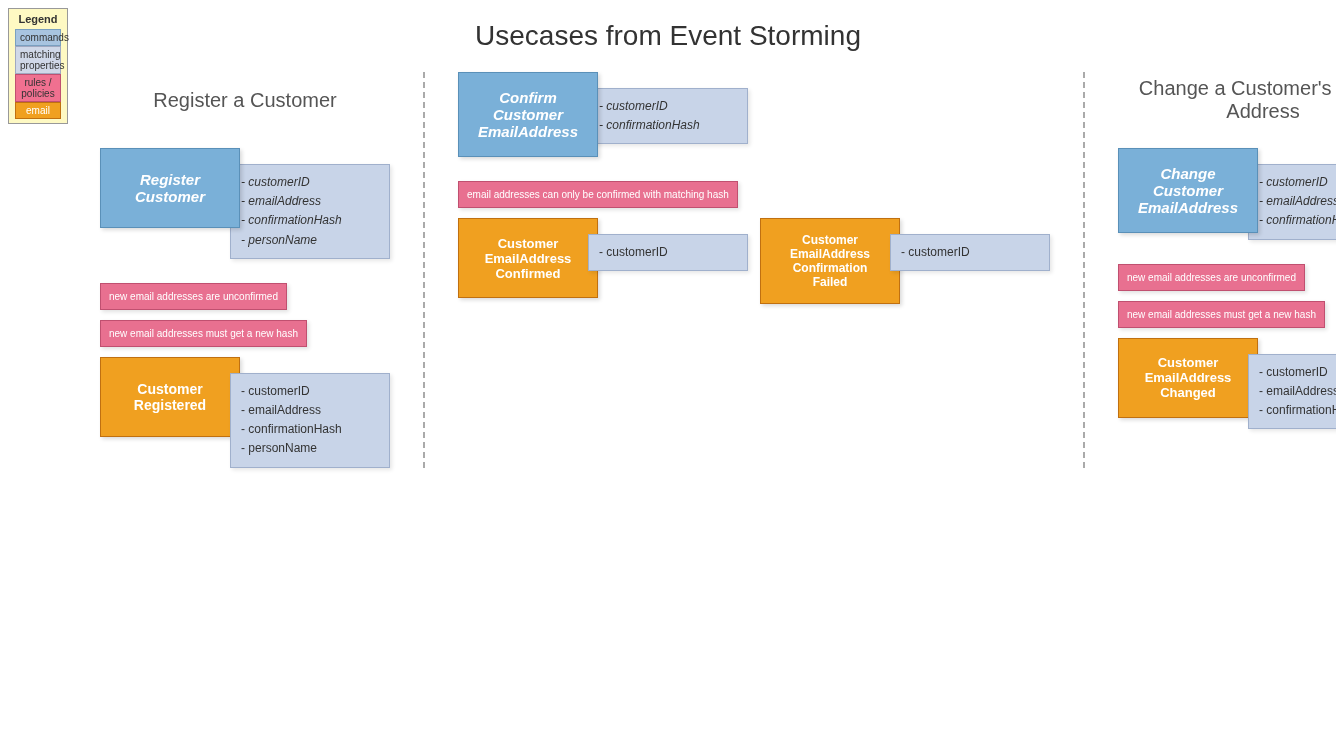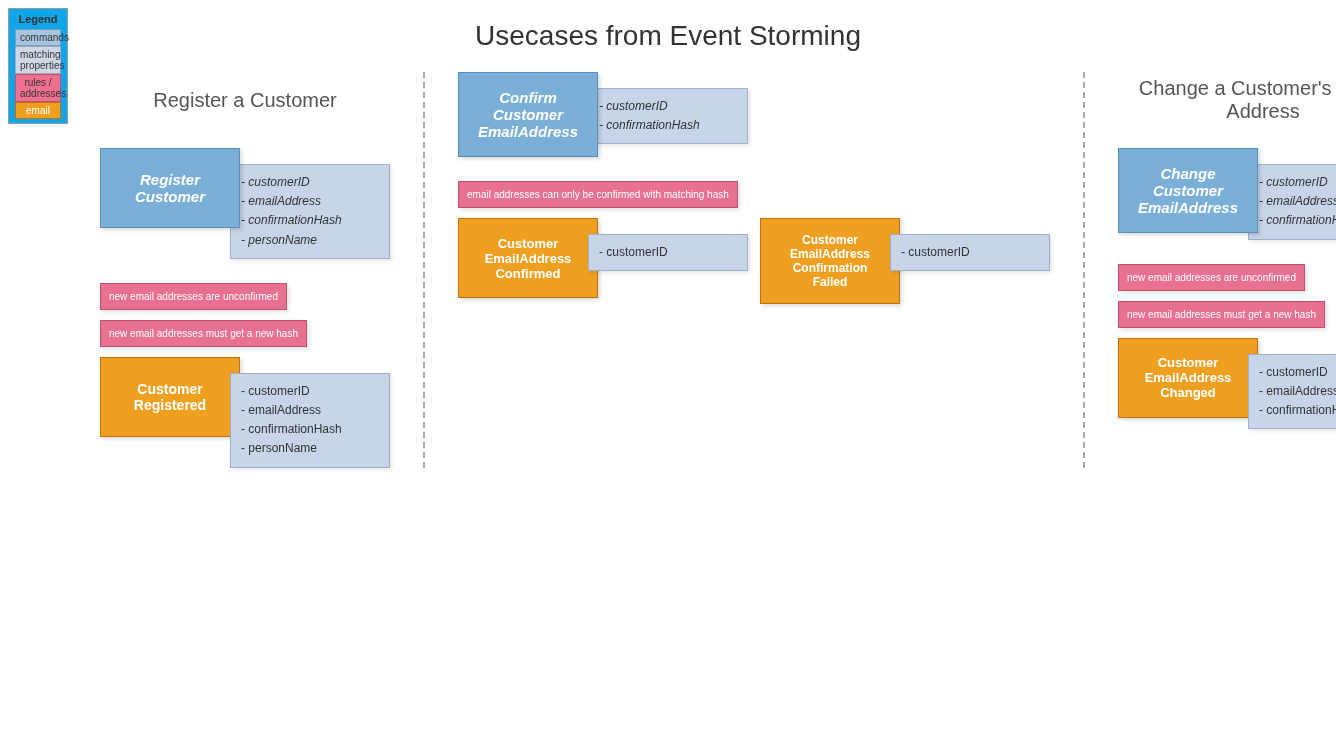--- a/index.html
+++ b/index.html
@@ -18,21 +18,21 @@
       padding: 20px 0 10px 0;
       color: #333;
     }
     .legend {
       position: absolute;
       top: 8px;
       left: 8px;
       border: 1px solid #999;
       padding: 4px 6px;
       font-size: 11px;
-      background: #0ea5e9;
+      background: #fef9c3;
       width: 60px;
     }
     .legend-title {
       font-size: 11px;
       font-weight: bold;
       color: #333;
       margin-bottom: 4px;
       text-align: center;
     }
     .legend-item {
@@ -204,21 +204,21 @@
 
 <div class="legend">
   <div class="legend-title">Legend</div>
   <div class="legend-item">
     <div class="legend-commands">commands</div>
   </div>
   <div class="legend-item">
     <div class="legend-payload">matching properties</div>
   </div>
   <div class="legend-item">
-    <div class="legend-rules">rules / addresses</div>
+    <div class="legend-rules">rules / policies</div>
   </div>
   <div class="legend-item">
     <div class="legend-events">email</div>
   </div>
 </div>
 
 <h1 class="page-title">Usecases from Event Storming</h1>
 
 <div class="main-content">
 

